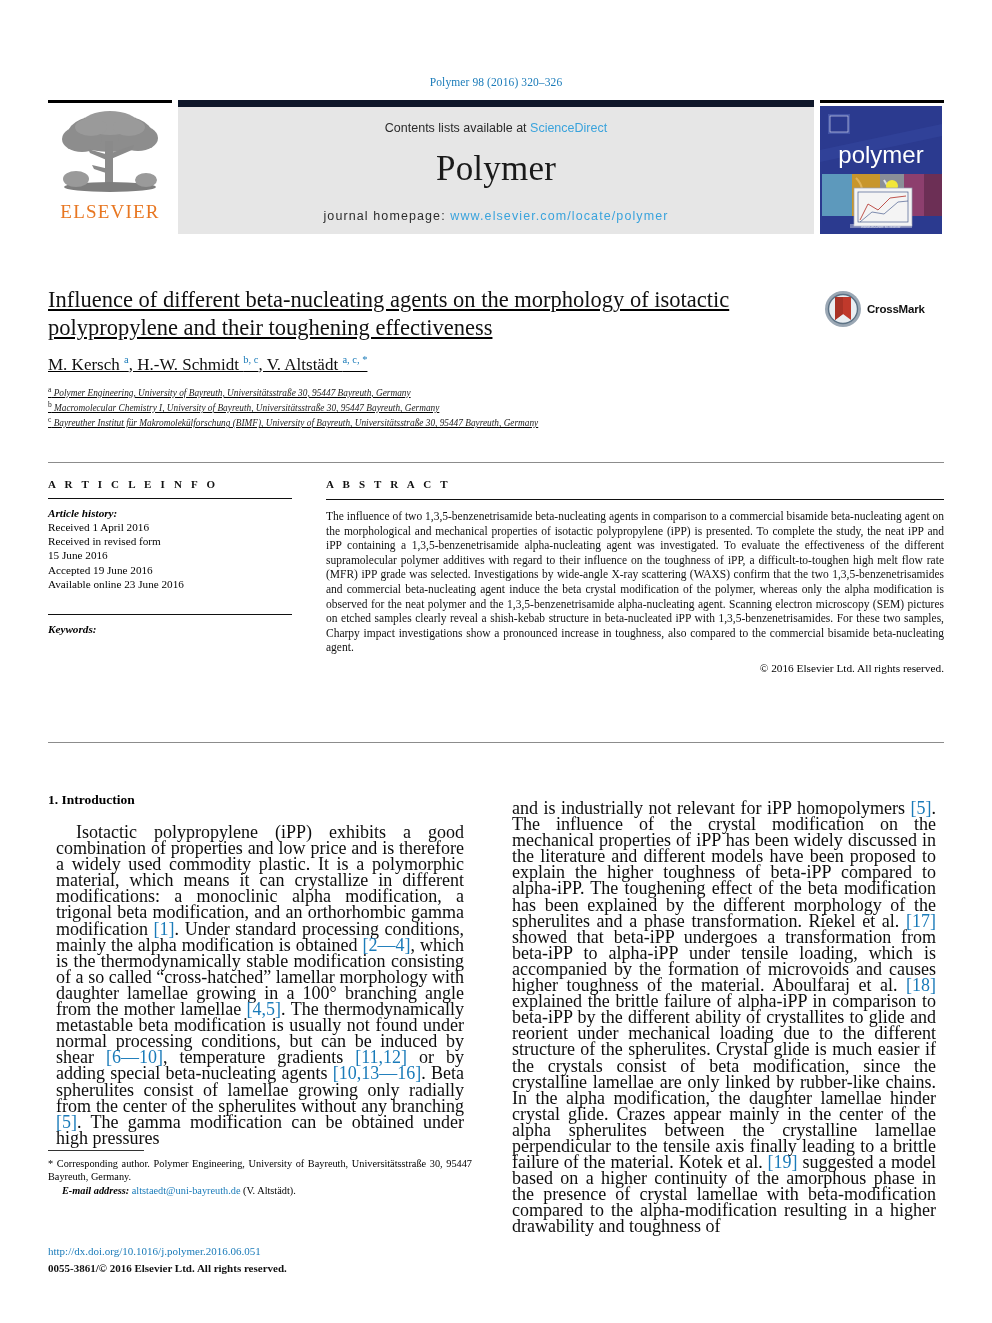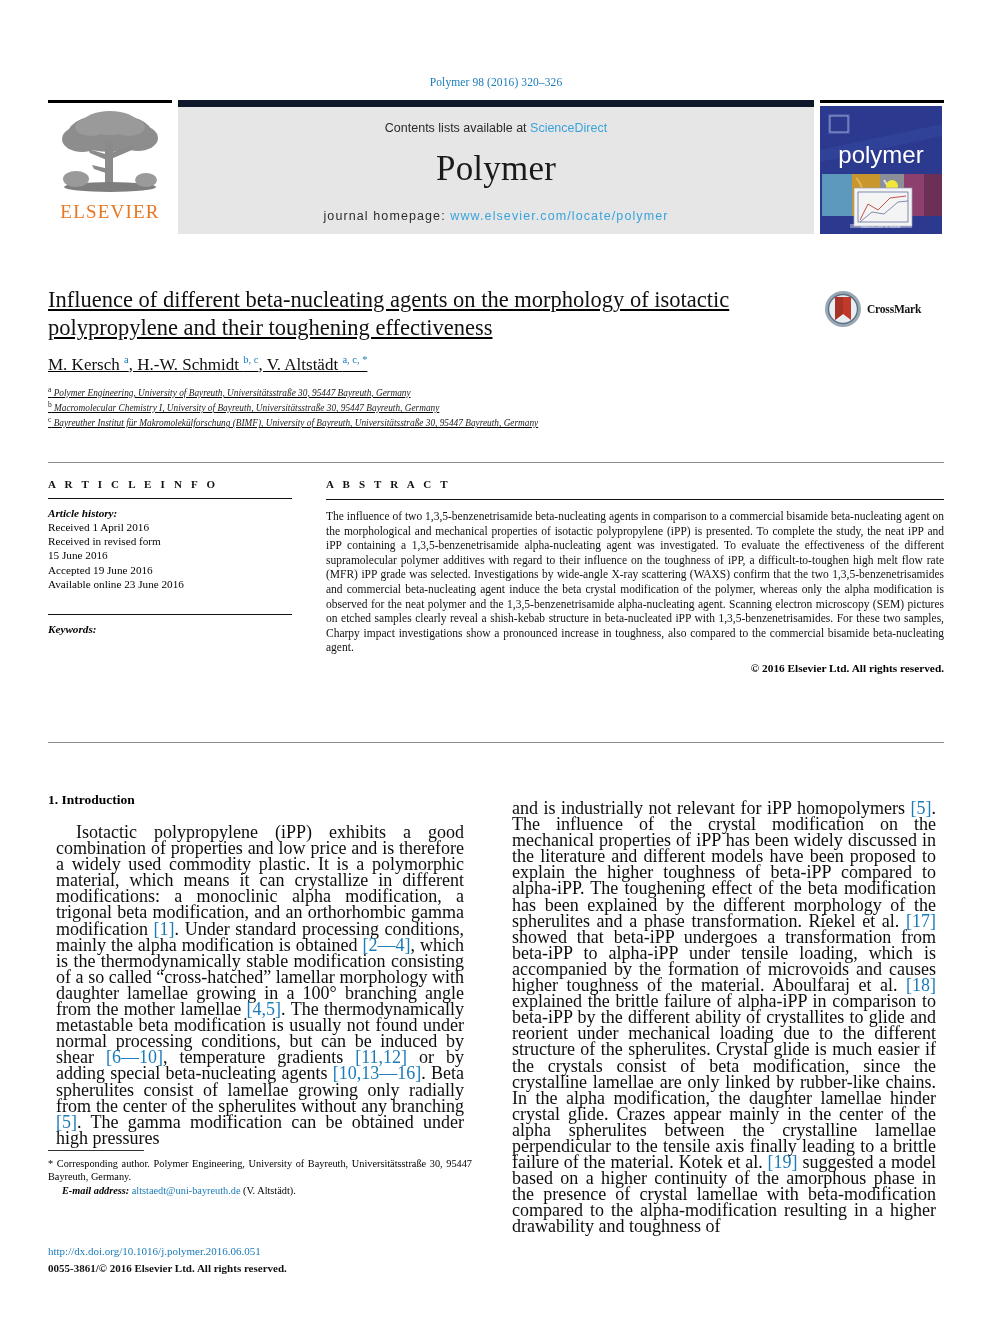--- a/index.html
+++ b/index.html
@@ -163,21 +163,21 @@
     top: 288px;
     left: 824px;
     width: 110px;
     height: 42px;
     display: flex;
     align-items: center;
     gap: 5px;
   }
   .crossmark-icon { width: 38px; height: 38px; display: block; }
   .crossmark-word {
-    font-family: Liberation Serif, serif;
+    font-family: Liberation Sans, sans-serif;
     font-size: 11.5px;
     font-weight: bold;
     color: #111;
     letter-spacing: -.2px;
   }
 
   
   .rule-top {
     position: absolute;
     top: 462px;
@@ -234,21 +234,21 @@
   .abstract-body {
     font-size: 11.5px;
     line-height: 14.6px;
     text-align: justify;
     color: #111;
   }
   .copyright {
     text-align: right;
     font-size: 11.3px;
     margin-top: 7px;
-    font-weight: bold;
+    font-weight: normal;
   }
 
   
   .body-left {
     position: absolute;
     top: 792px;
     left: 48px;
     width: 424px;
   }
   .body-right {

